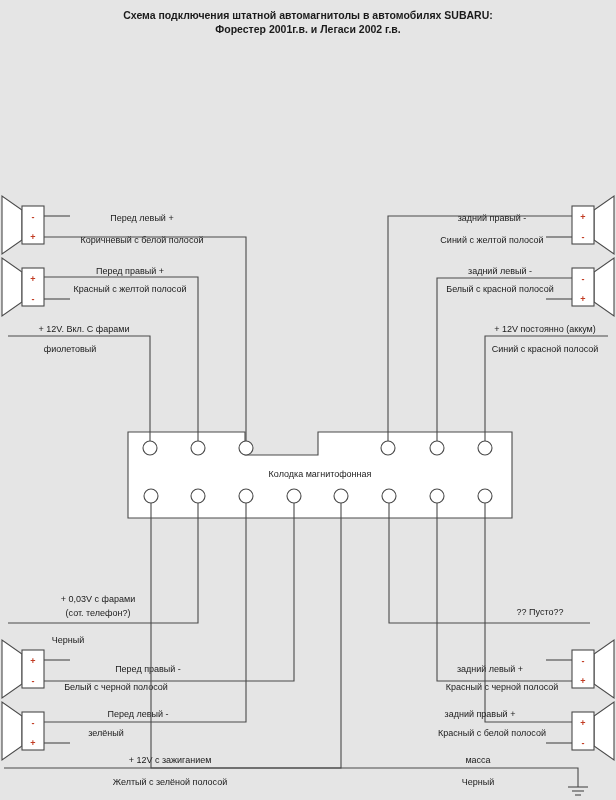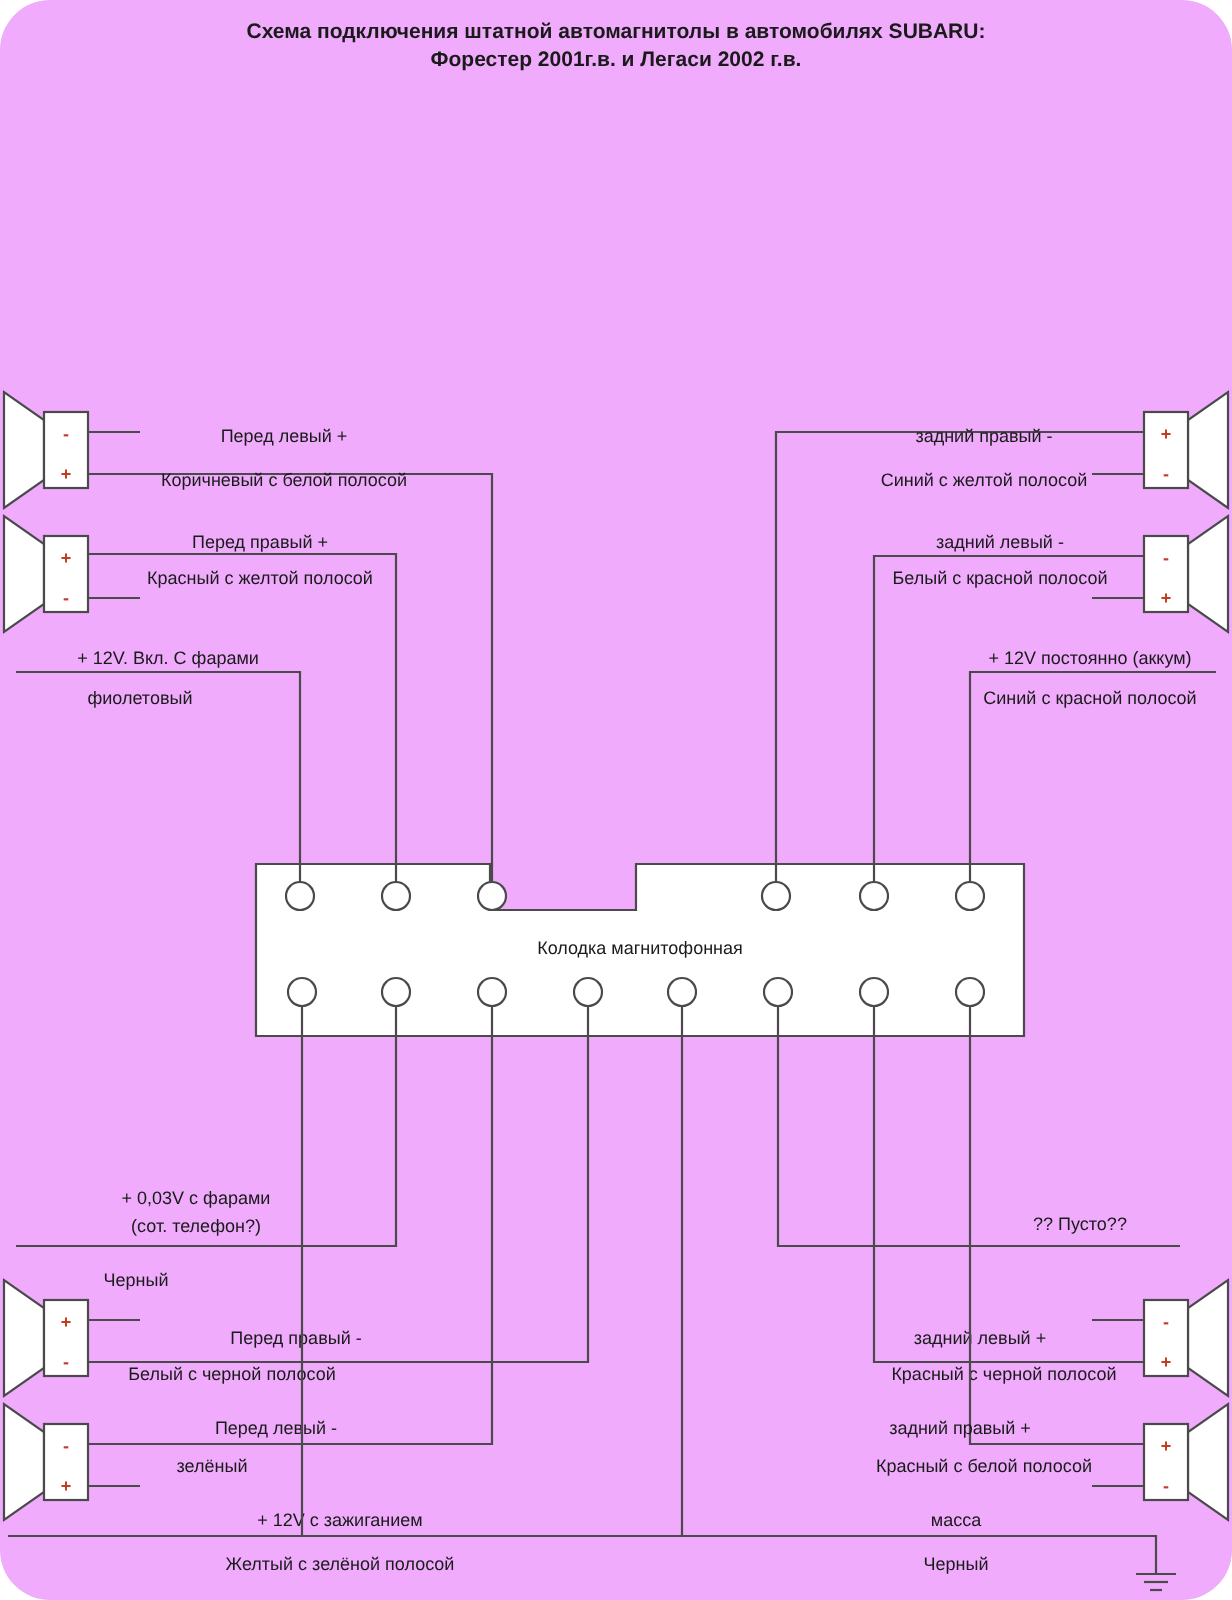--- a/index.html
+++ b/index.html
@@ -1,17 +1,17 @@
 <!DOCTYPE html>
 <html><head>
 <meta charset="utf-8">
 <style>
   html,body{margin:0;padding:0;background:#ffffff;}
   body{width:616px;height:800px;font-family:"Liberation Sans",sans-serif;color:#1a1a1a;overflow:hidden;}
-  #stage{position:relative;width:616px;height:800px;background:#f0abfc;border-radius:25px;}
+  #stage{position:relative;width:616px;height:800px;background:#e5e5e5;}
   svg{position:absolute;left:0;top:0;}
   .ttl{font-size:10.5px;font-weight:bold;text-anchor:middle;fill:#1a1a1a;}
   .lbl{font-size:9px;text-anchor:middle;fill:#1a1a1a;}
   .pol{font-size:9px;text-anchor:middle;fill:#c23b22;font-weight:bold;}
   .wire{stroke:#4a4a4a;stroke-width:1.1;fill:none;}
   .box{stroke:#4a4a4a;stroke-width:1.1;fill:#ffffff;}
   .pin{stroke:#4a4a4a;stroke-width:1.1;fill:#ffffff;}
   .spk{stroke:#4a4a4a;stroke-width:1.1;fill:#ffffff;}
 </style>
 </head>

